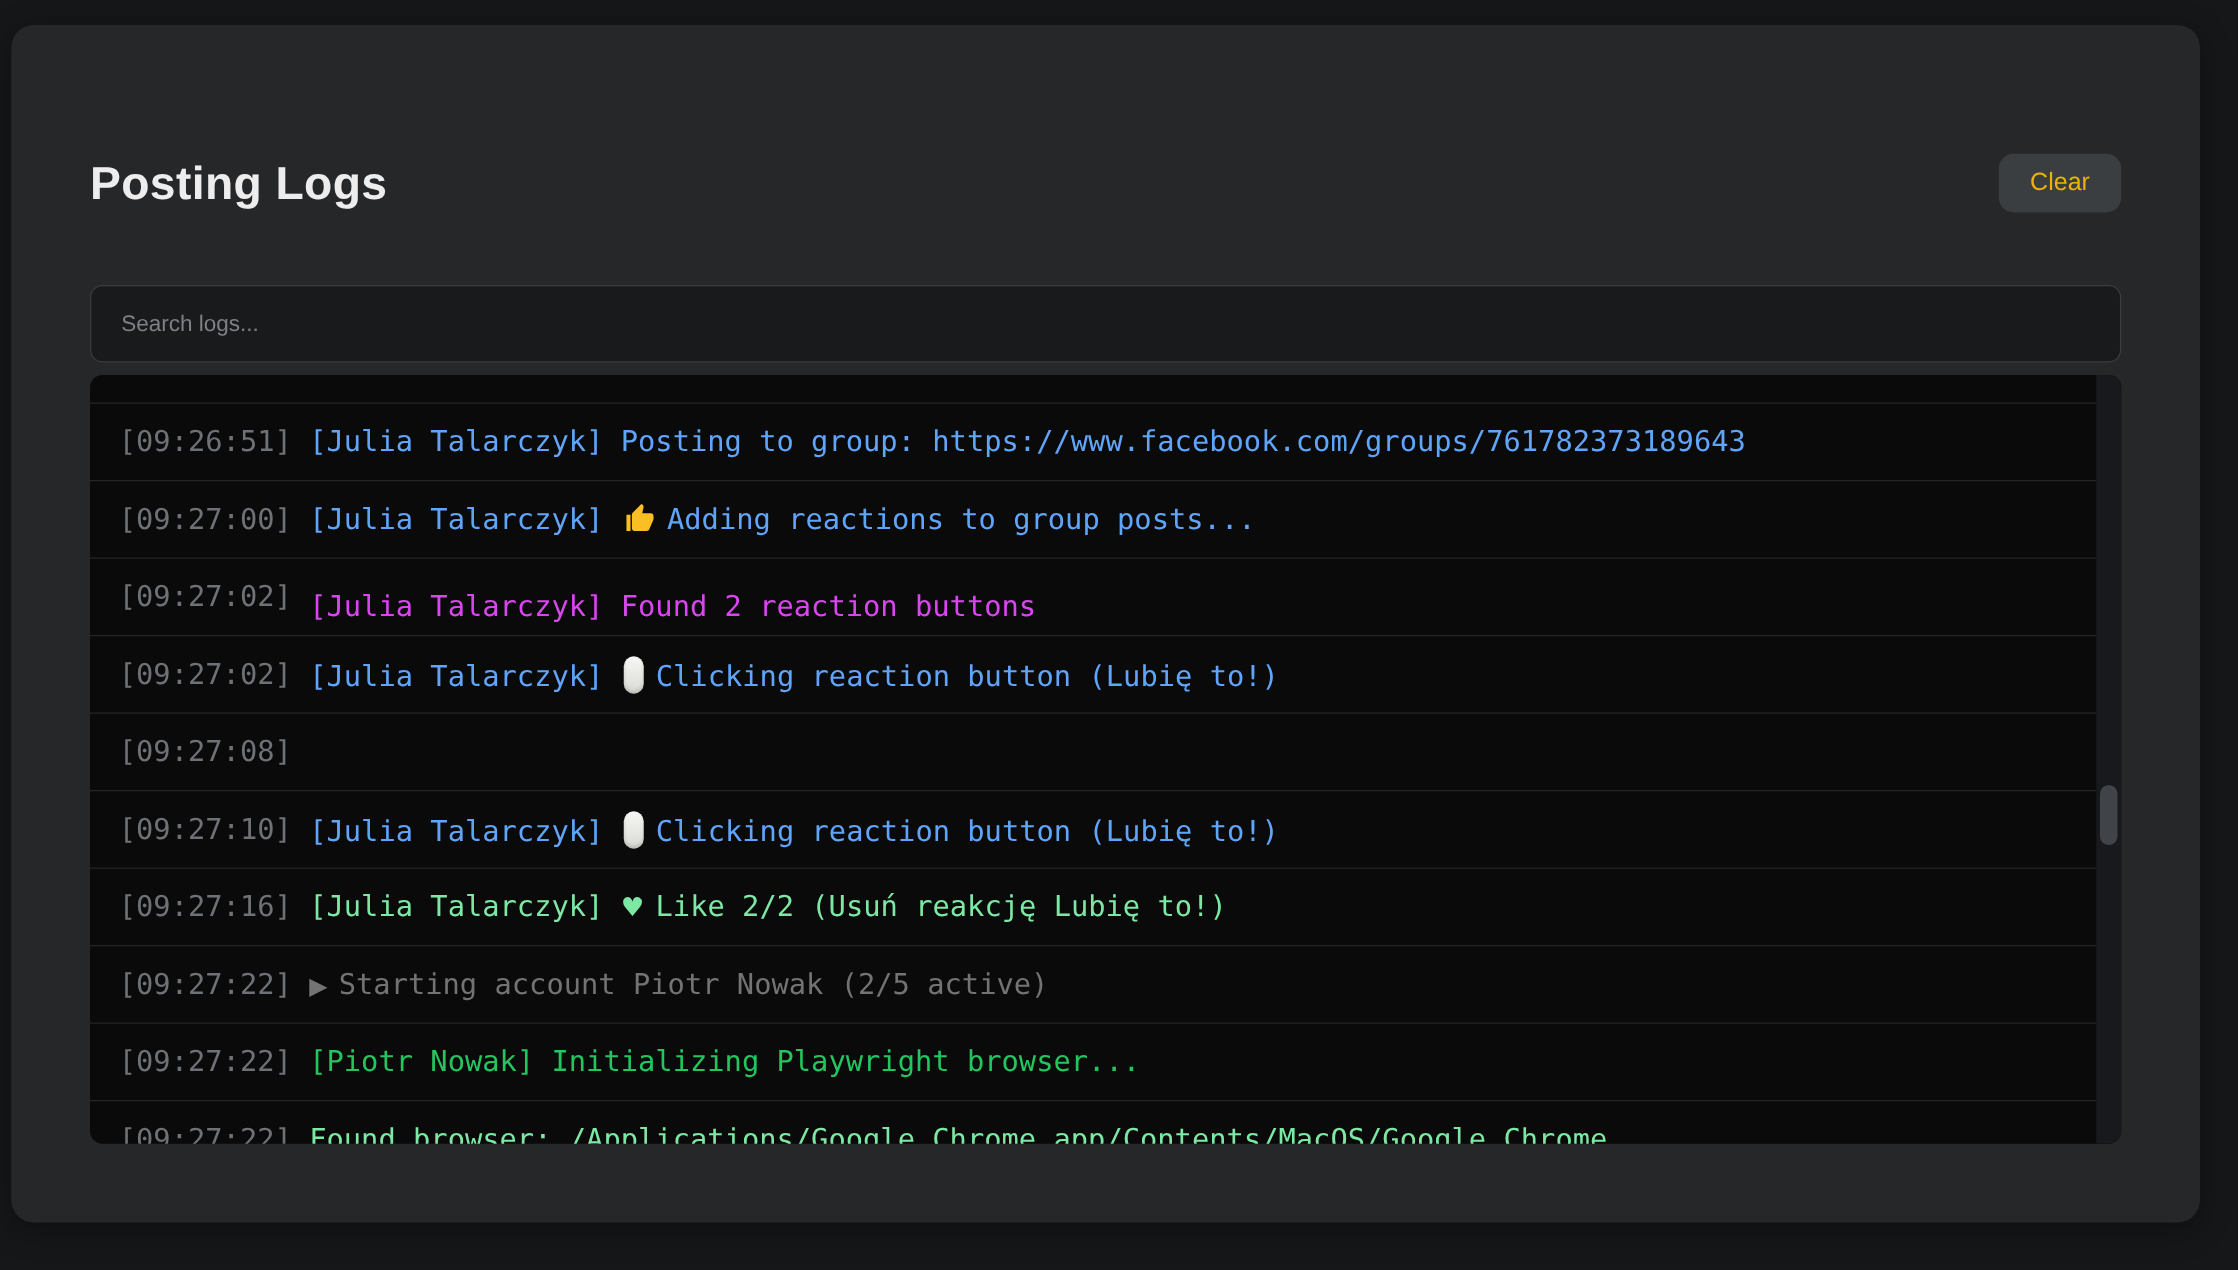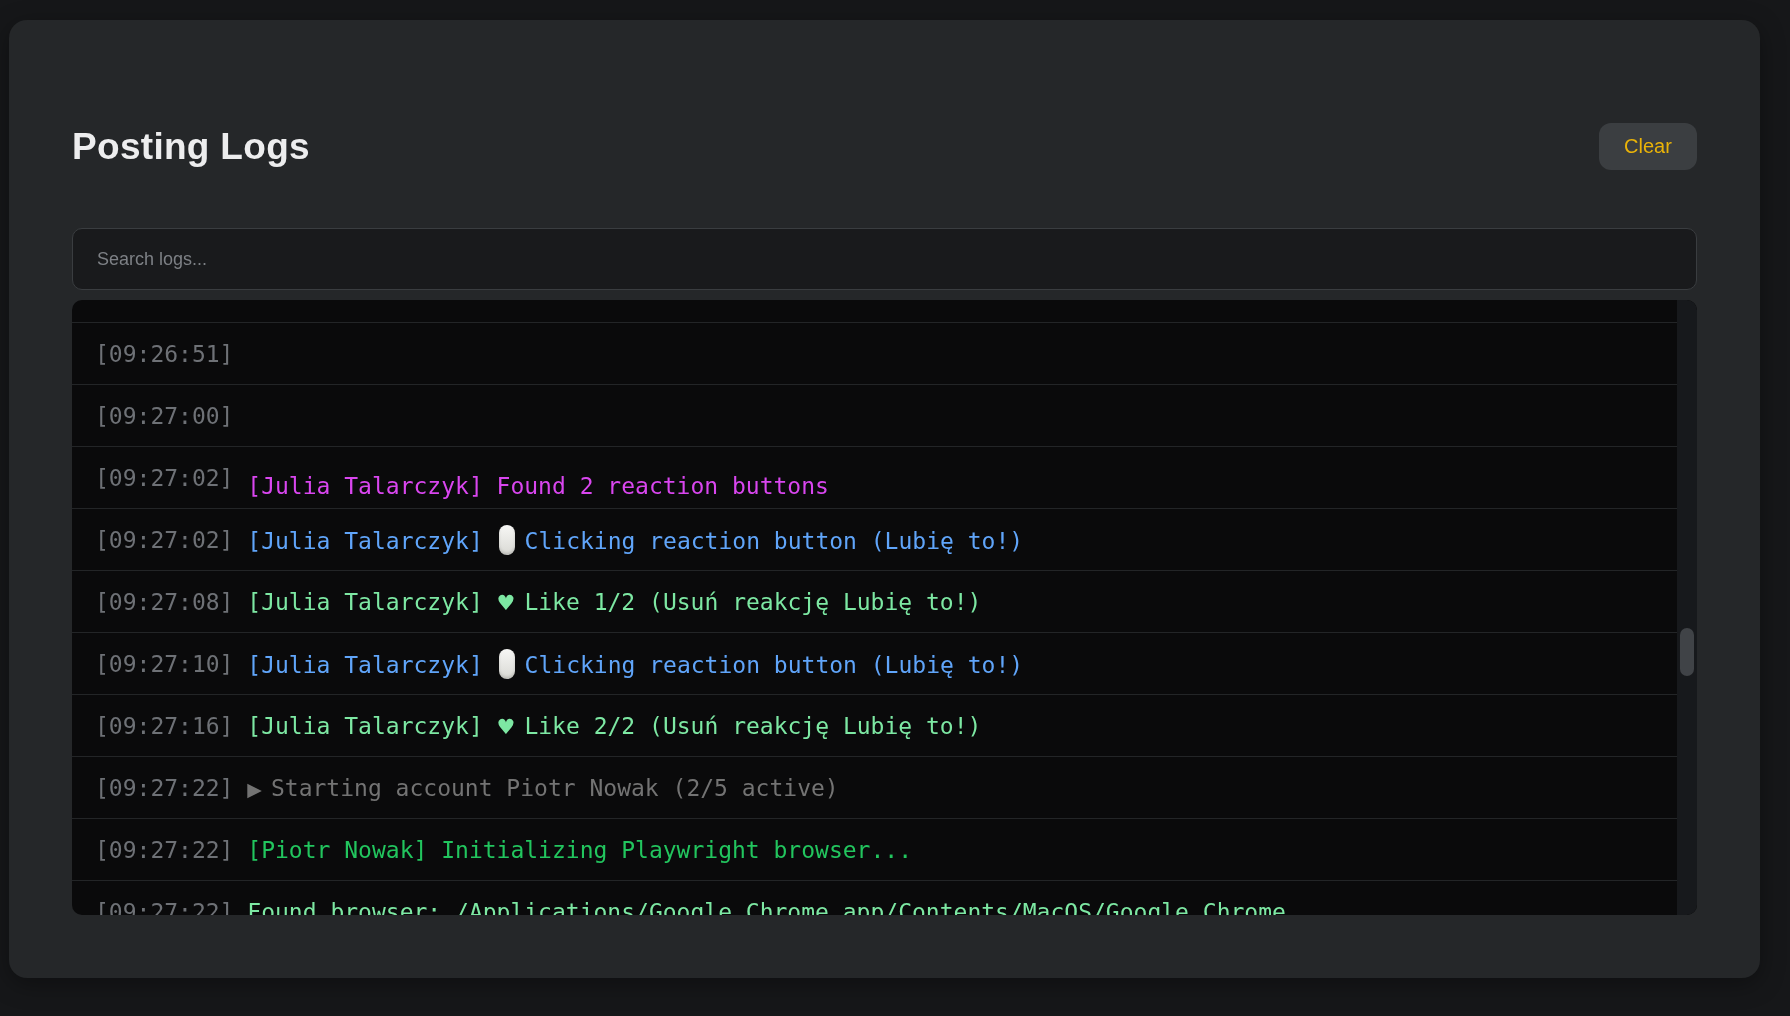--- a/index.html
+++ b/index.html
@@ -45,25 +45,27 @@
   <div class="header">
     <div class="page-title">Posting Logs</div>
     <button class="clear-btn">Clear</button>
   </div>
 
   <input class="search-input" type="text" placeholder="Search logs..." style="">
 
   <div class="log-panel">
     <div class="log-rows">
         <div class="row partial-top"></div>
-        <div class="row"><span class="ts">[09:26:51]</span></div>
-        <div class="row"><span class="ts">[09:27:00]</span></div>
+        <div class="row"><span class="ts">[09:26:51]</span><span class="msg" style="color: rgb(96, 165, 250);"> [Julia Talarczyk] Posting to group: https://www.facebook.com/groups/761782373189643</span></div>
+        <div class="row"><span class="ts">[09:27:00]</span><span class="msg" style="color: rgb(96, 165, 250);"> [Julia Talarczyk] <span class="icon-thumbs-up"><svg width="26" height="26" viewBox="0 0 24 24">
+                <path fill="#fbbf24" d="M2 21h3V9H2v12zm20-11c0-1.1-.9-2-2-2h-6.31l.95-4.57.03-.32c0-.41-.17-.79-.44-1.06L13.17 1 6.58 7.59C6.22 7.95 6 8.45 6 9v10c0 1.1.9 2 2 2h9c.83 0 1.54-.5 1.84-1.22l3.02-7.05c.09-.23.14-.47.14-.73v-2z"></path>
+              </svg></span>Adding reactions to group posts...</span></div>
         <div class="row"><span class="ts">[09:27:02]</span><span class="msg" style="color: #d946ef; margin-top: 16px;"> [Julia Talarczyk] Found 2 reaction buttons</span></div>
         <div class="row"><span class="ts">[09:27:02]</span><span class="msg" style="color: rgb(96, 165, 250);"> [Julia Talarczyk] <span class="icon-mouse"></span>Clicking reaction button (Lubię to!)</span></div>
-        <div class="row"><span class="ts">[09:27:08]</span><span class="msg" style="color: rgb(125, 232, 163);"> [Julia Talarczyk] <span class="icon-heart">♥</span>Like 1/2 (Usuń reakcję Lubię to!)</span></div>
+        <div class="row"><span class="ts">[09:27:08]</span></div>
         <div class="row"><span class="ts">[09:27:10]</span><span class="msg" style="color: rgb(96, 165, 250);"> [Julia Talarczyk] <span class="icon-mouse"></span>Clicking reaction button (Lubię to!)</span></div>
         <div class="row"><span class="ts">[09:27:16]</span><span class="msg" style="color: rgb(125, 232, 163);"> [Julia Talarczyk] <span class="icon-heart">♥</span>Like 2/2 (Usuń reakcję Lubię to!)</span></div>
         <div class="row"><span class="ts">[09:27:22]</span><span class="msg" style="color: #737373;"> <span class="icon-play">▶</span>Starting account Piotr Nowak (2/5 active)</span></div>
         <div class="row"><span class="ts">[09:27:22]</span><span class="msg" style="color: #22c55e;"> [Piotr Nowak] Initializing Playwright browser...</span></div>
         <div class="row clipped"><span class="ts">[09:27:22]</span><span class="msg" style="color: rgb(125, 232, 163);"> Found browser: /Applications/Google Chrome.app/Contents/MacOS/Google Chrome</span></div>
       </div>
     <div class="scroll-track">
       <div class="scroll-thumb"></div>
     </div>
   </div>

